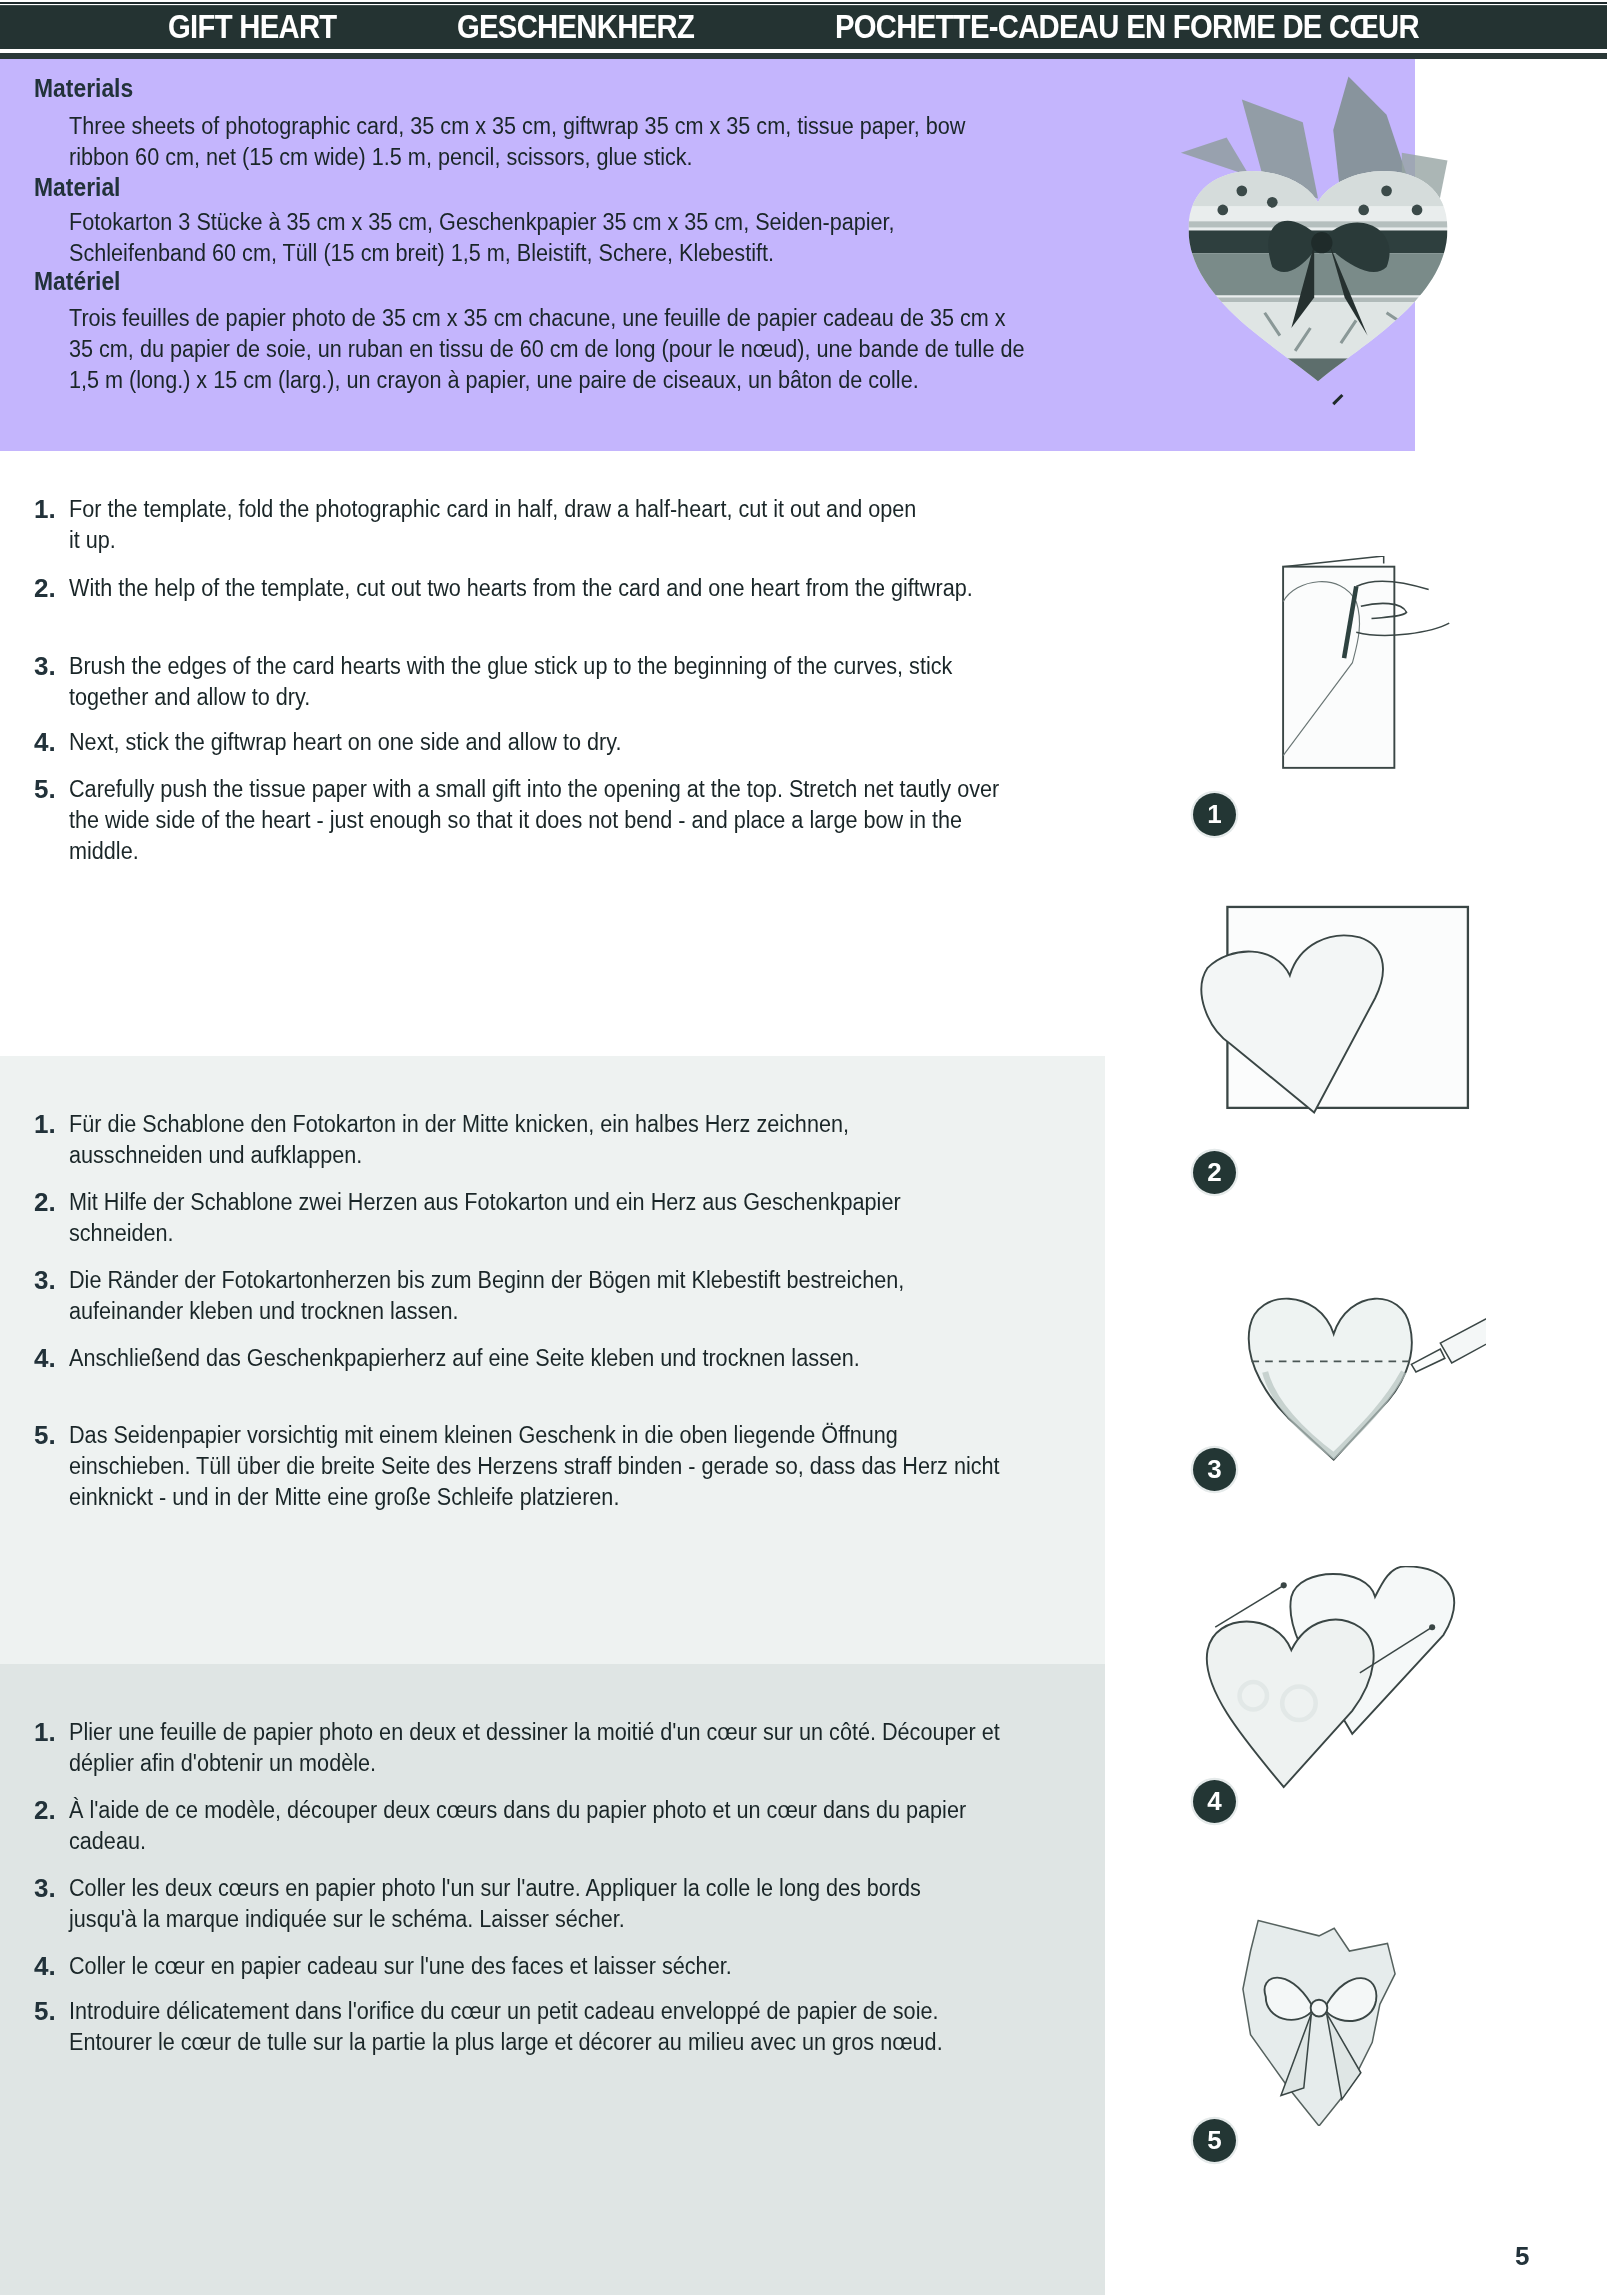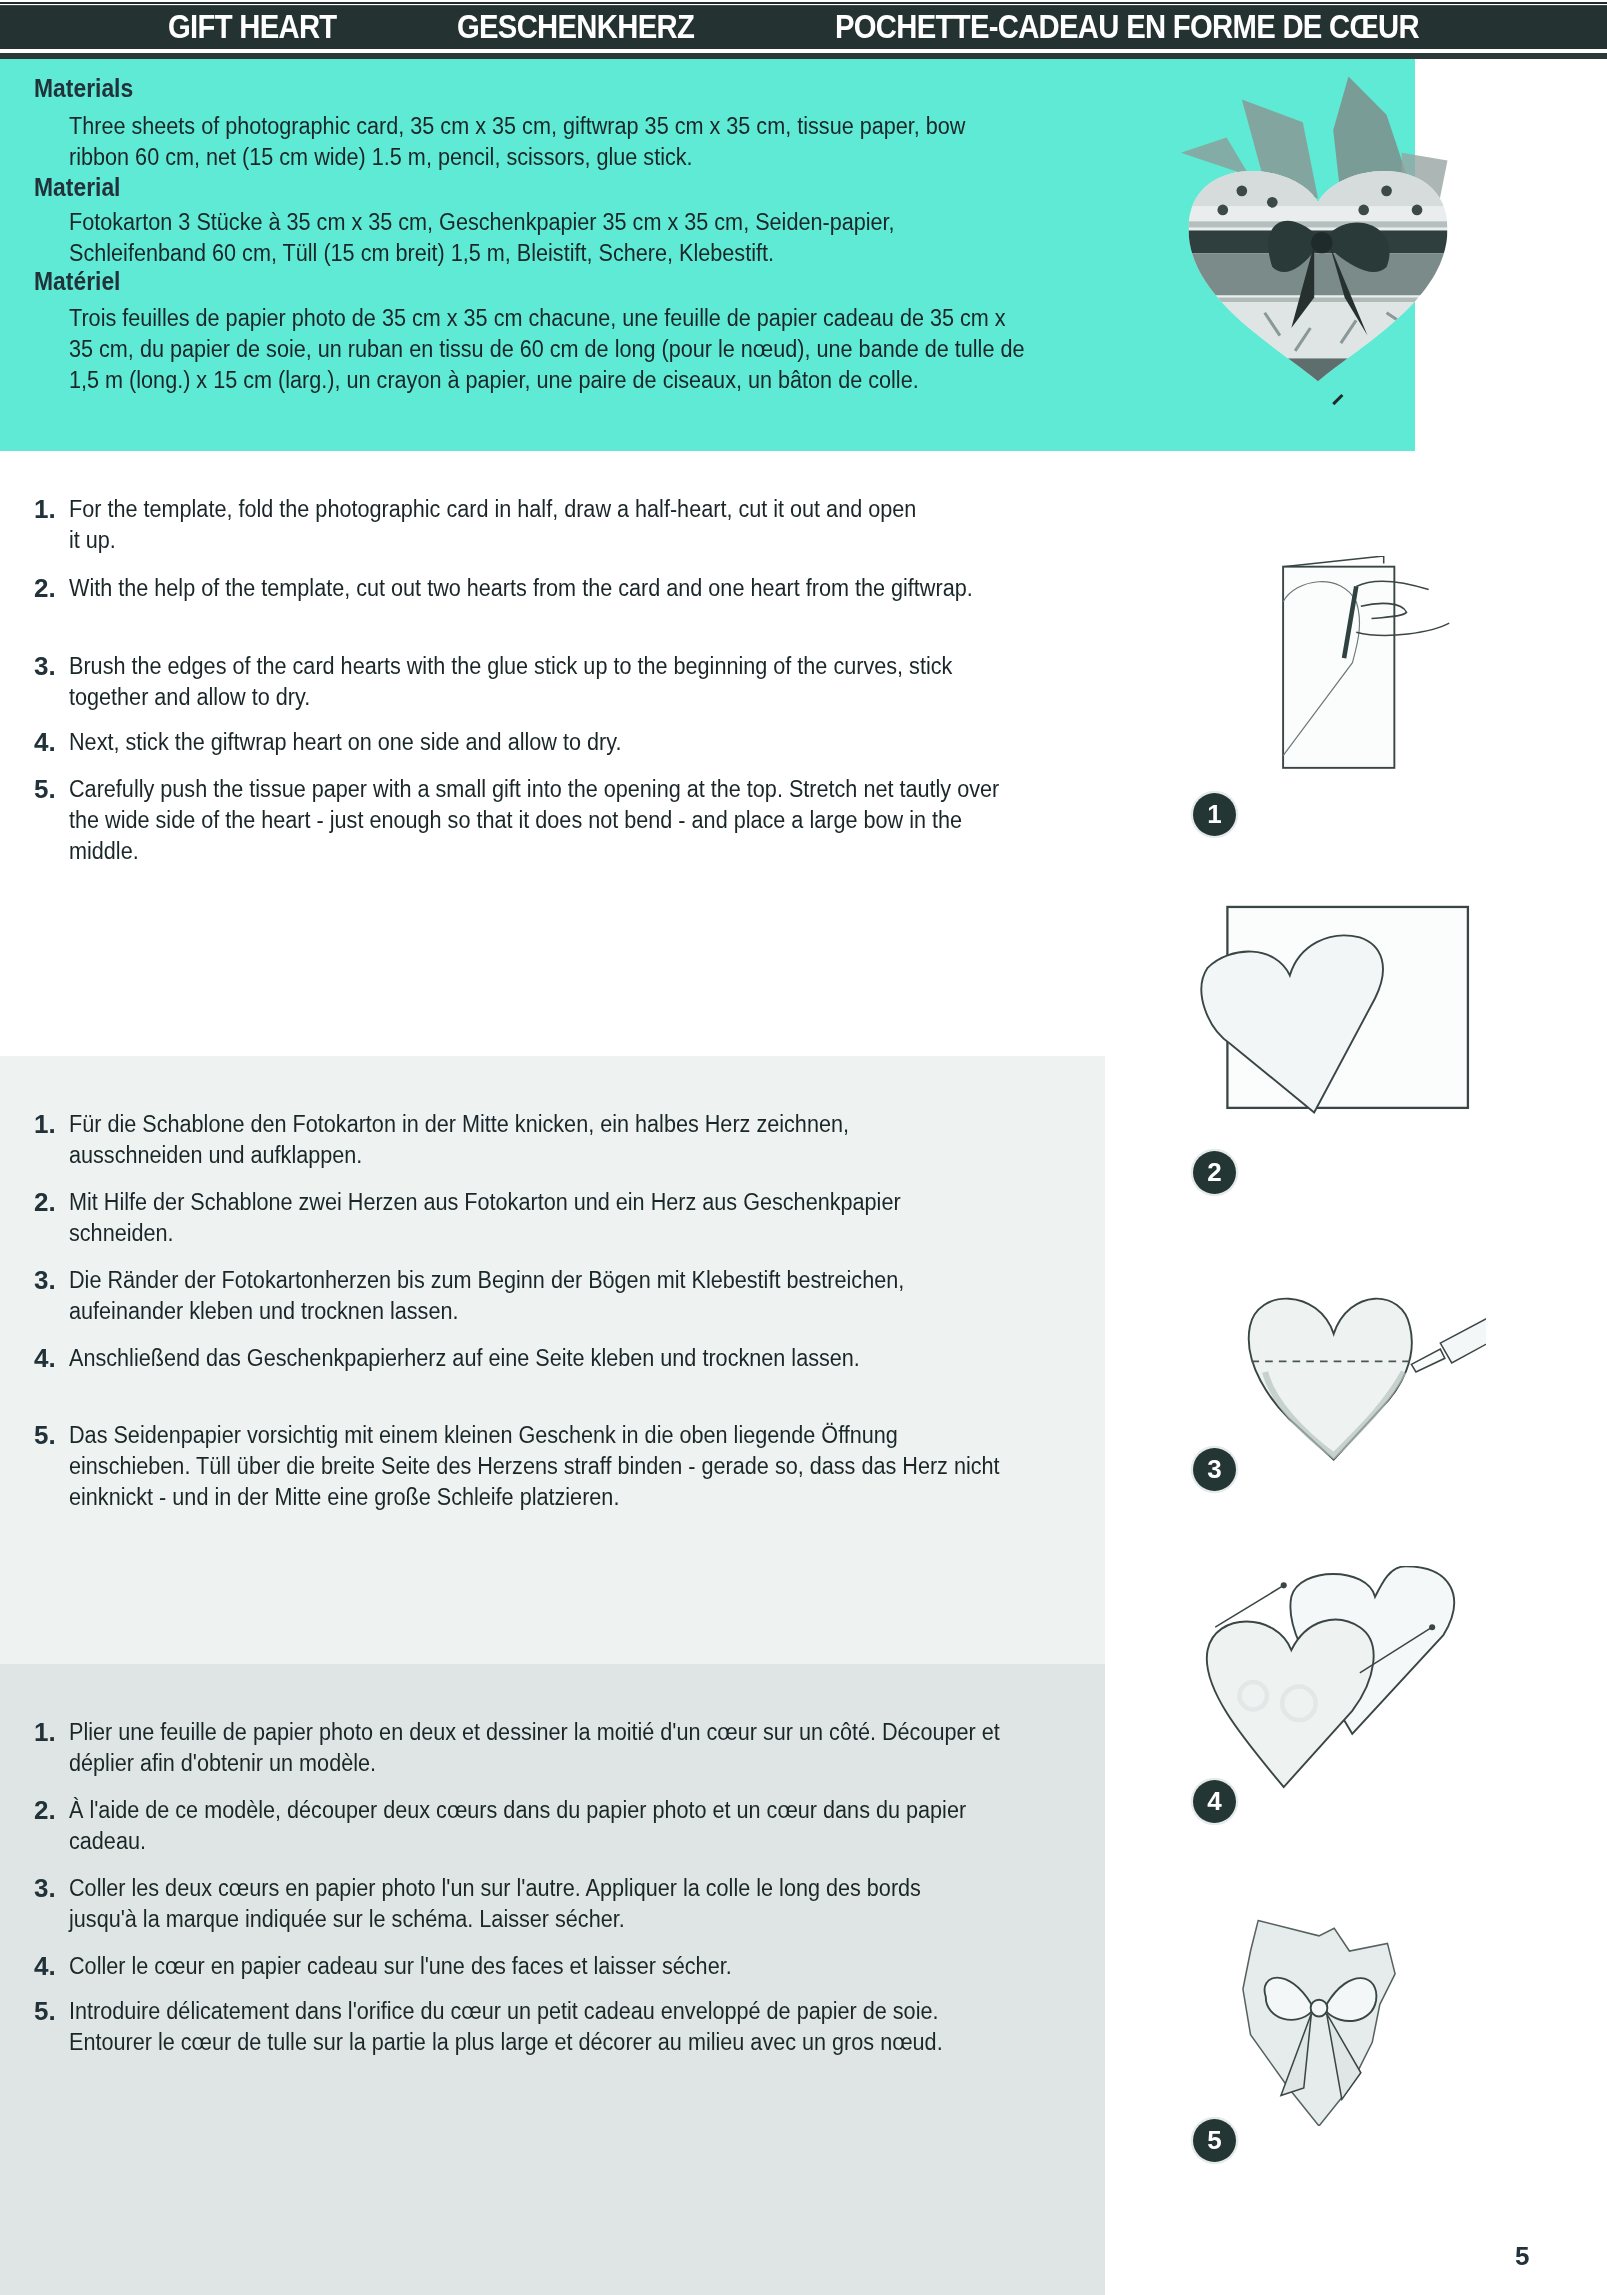--- a/index.html
+++ b/index.html
@@ -24,21 +24,21 @@
     color: #ffffff; font-weight: bold; font-size: 34px; letter-spacing: -0.8px;
     transform: scaleX(0.86); transform-origin: left center; white-space: nowrap;
   }
   .t-en { left: 168px; }
   .t-de { left: 457px; }
   .t-fr { left: 835px; }
 
   
   .materials {
     position: absolute; left: 0; top: 59px; width: 1415px; height: 392px;
-    background: #5eead4;
+    background: #c4b5fd;
   }
   .mat-head {
     position: absolute; left: 34px; font-weight: bold; font-size: 26px; color: #22323a;
     transform: scaleX(0.88); transform-origin: left center; white-space: nowrap;
   }
   .mat-body {
     position: absolute; left: 69px; width: 1021px; font-size: 23px; line-height: 31px; color: #1a2628;
     transform: scaleX(0.94); transform-origin: left top;
   }
 

